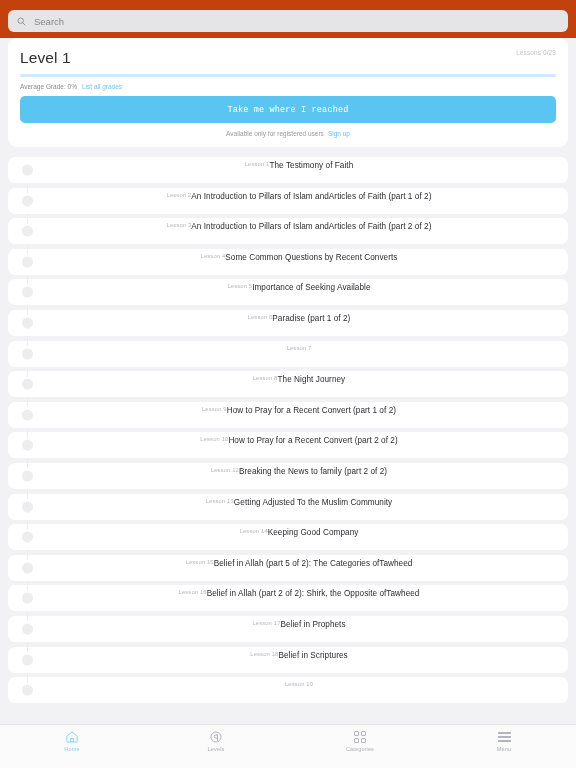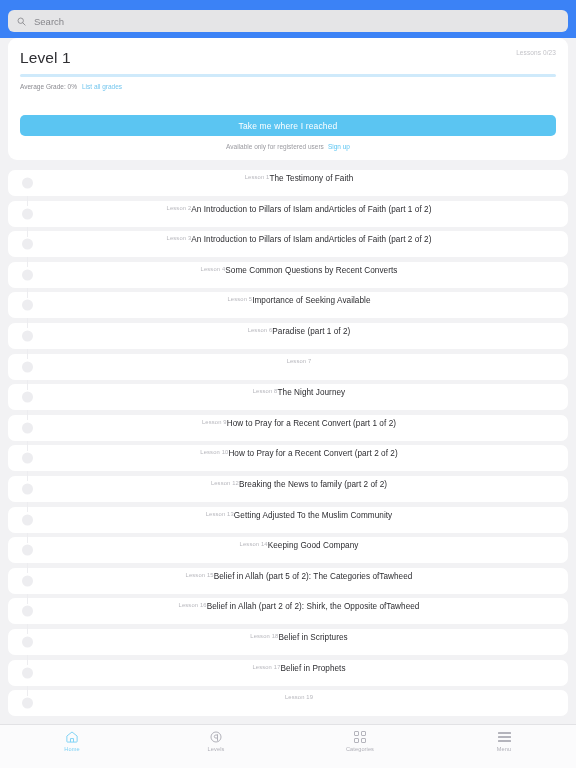--- a/index.html
+++ b/index.html
@@ -16,21 +16,21 @@
     width: 576px;
     height: 768px;
     background: #f2f2f4;
     display: flex;
     flex-direction: column;
   }
 
   
   .search-wrap {
     padding: 10px 8px 6px 8px;
-    background: #3b82f6;
+    background: #c2410c;
     flex: 0 0 auto;
   }
   .search-bar {
     height: 22px;
     background: #e5e5e7;
     border-radius: 6px;
     display: flex;
     align-items: center;
     padding: 0 9px;
     gap: 8px;
@@ -93,28 +93,28 @@
   .grade-row {
     margin-top: 6px;
     display: flex;
     align-items: center;
     gap: 5px;
   }
   .grade-text { font-size: 6.5px; color: #8a8a90; }
   .grade-link { font-size: 6.5px; color: #74c6ee; cursor: pointer; }
 
   .cta-button {
-    margin-top: 25px;
+    margin-top: 6px;
     width: 100%;
-    height: 21px;
+    height: 27px;
     background: #5bc5f2;
     border: none;
     border-radius: 5px;
     color: #ffffff;
-    font-family: Liberation Sans, sans-serif;
+    font-family: Liberation Mono, monospace;
     font-size: 8.5px;
     letter-spacing: 0.15px;
     cursor: pointer;
   }
   .note-row {
     margin-top: 7px;
     text-align: center;
     display: flex;
     justify-content: center;
     gap: 4px;
@@ -321,28 +321,28 @@
         </div>
         <div class="lesson-row">
           <div class="lesson-connector"></div>
           <div class="lesson-bullet"></div>
           <div class="lesson-num">Lesson 16</div>
           <div class="lesson-title">Belief in Allah (part 2 of 2): Shirk, the Opposite ofTawheed</div>
         </div>
         <div class="lesson-row">
           <div class="lesson-connector"></div>
           <div class="lesson-bullet"></div>
+          <div class="lesson-num">Lesson 17</div>
+          <div class="lesson-title">Belief in Prophets</div>
+        </div>
+        <div class="lesson-row">
+          <div class="lesson-connector"></div>
+          <div class="lesson-bullet"></div>
           <div class="lesson-num">Lesson 18</div>
           <div class="lesson-title">Belief in Scriptures</div>
-        </div>
-        <div class="lesson-row">
-          <div class="lesson-connector"></div>
-          <div class="lesson-bullet"></div>
-          <div class="lesson-num">Lesson 17</div>
-          <div class="lesson-title">Belief in Prophets</div>
         </div>
         <div class="lesson-row">
           <div class="lesson-connector"></div>
           <div class="lesson-bullet"></div>
           <div class="lesson-num">Lesson 19</div>
           <div class="lesson-title"></div>
         </div>
       </div>
 
   </div>

